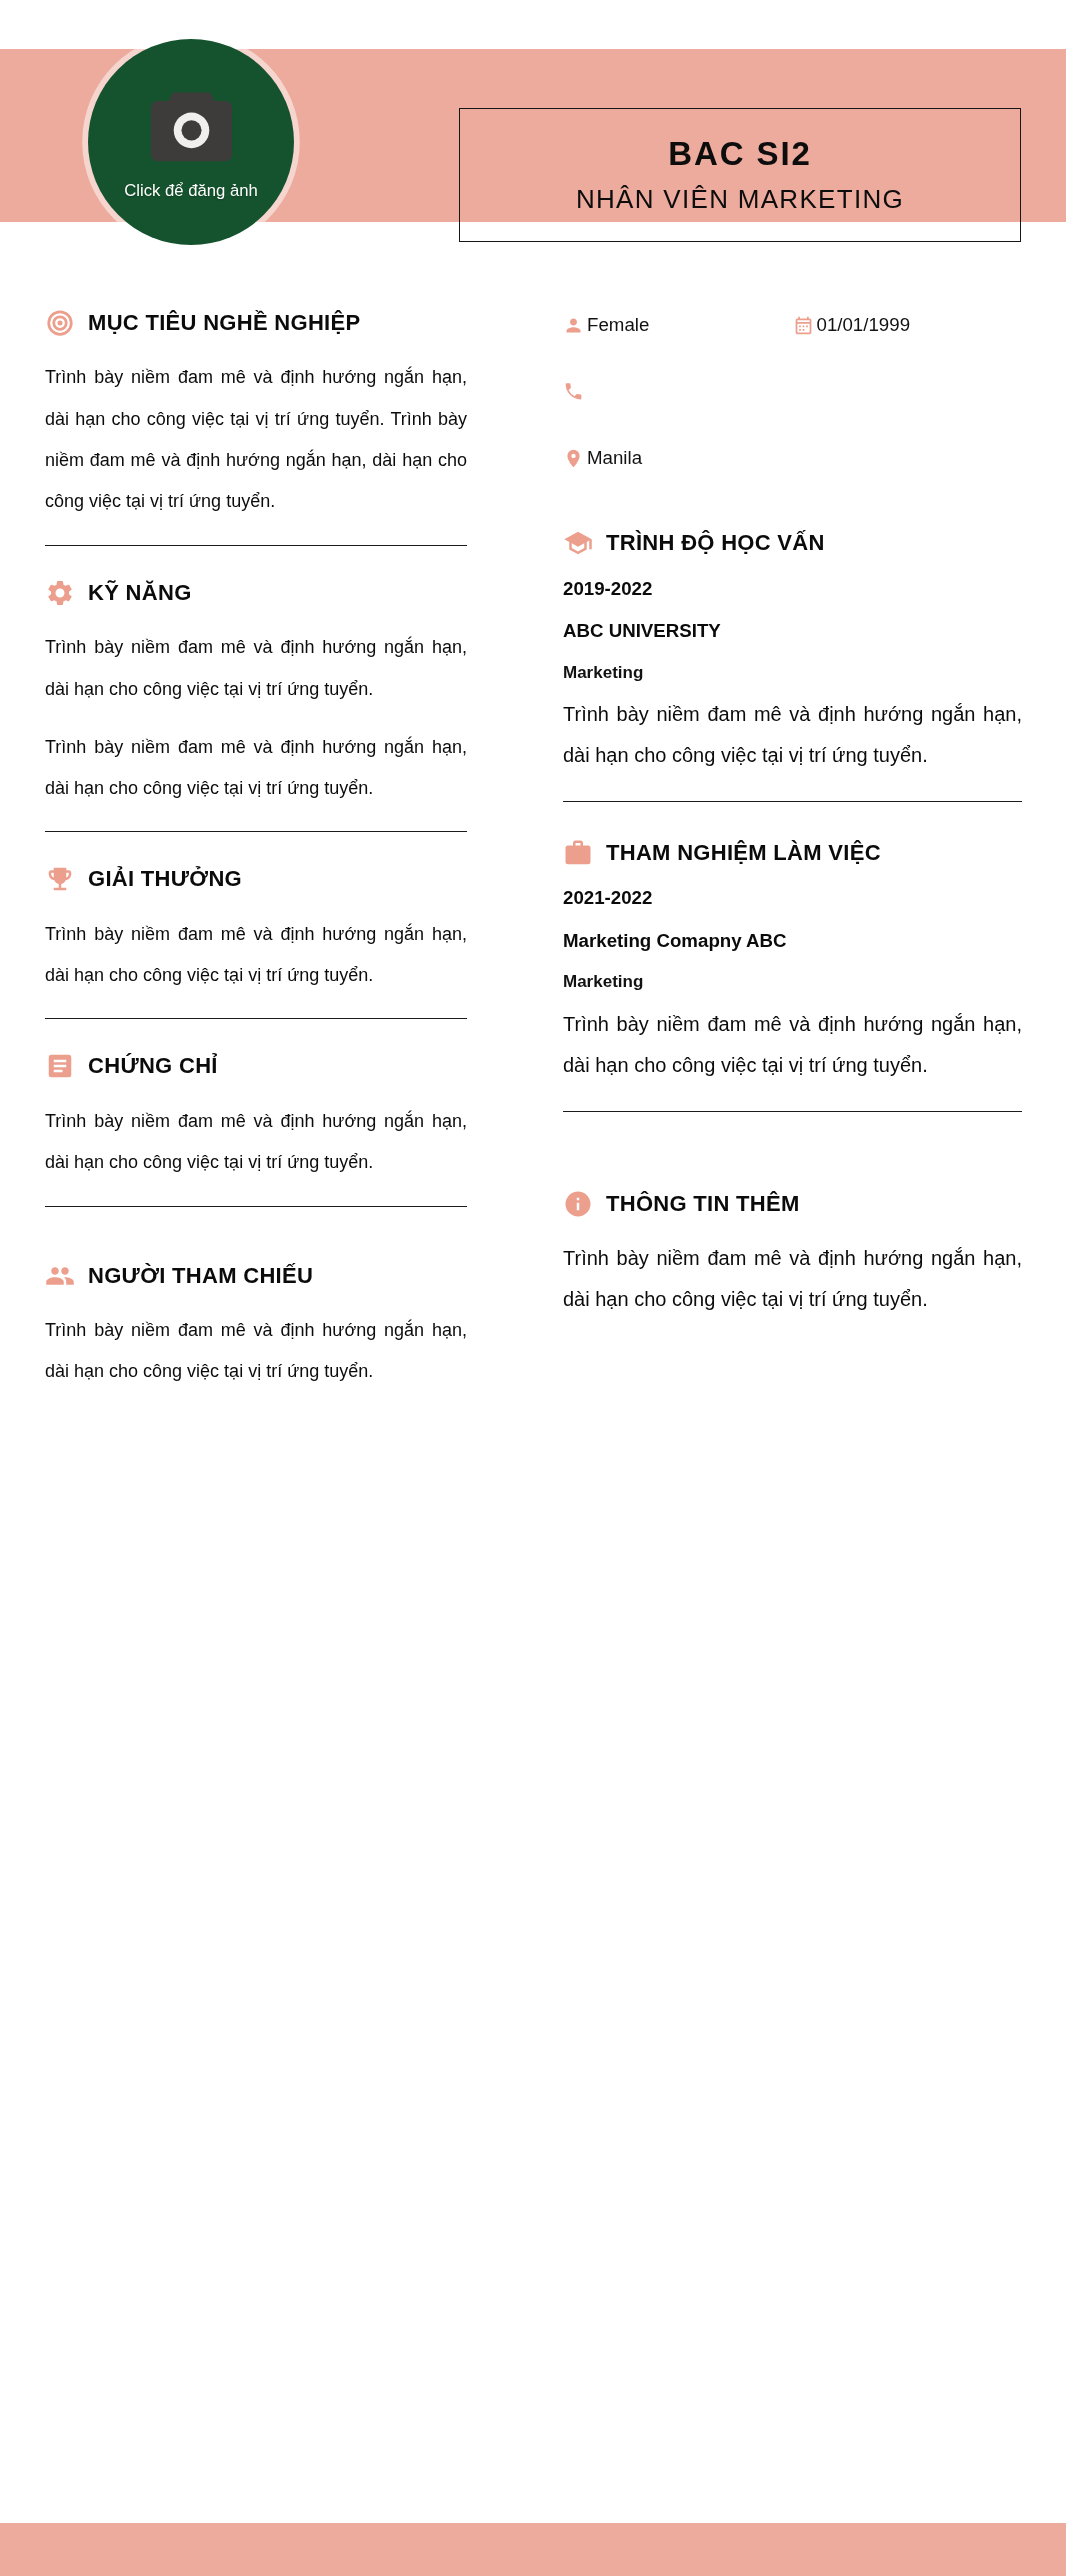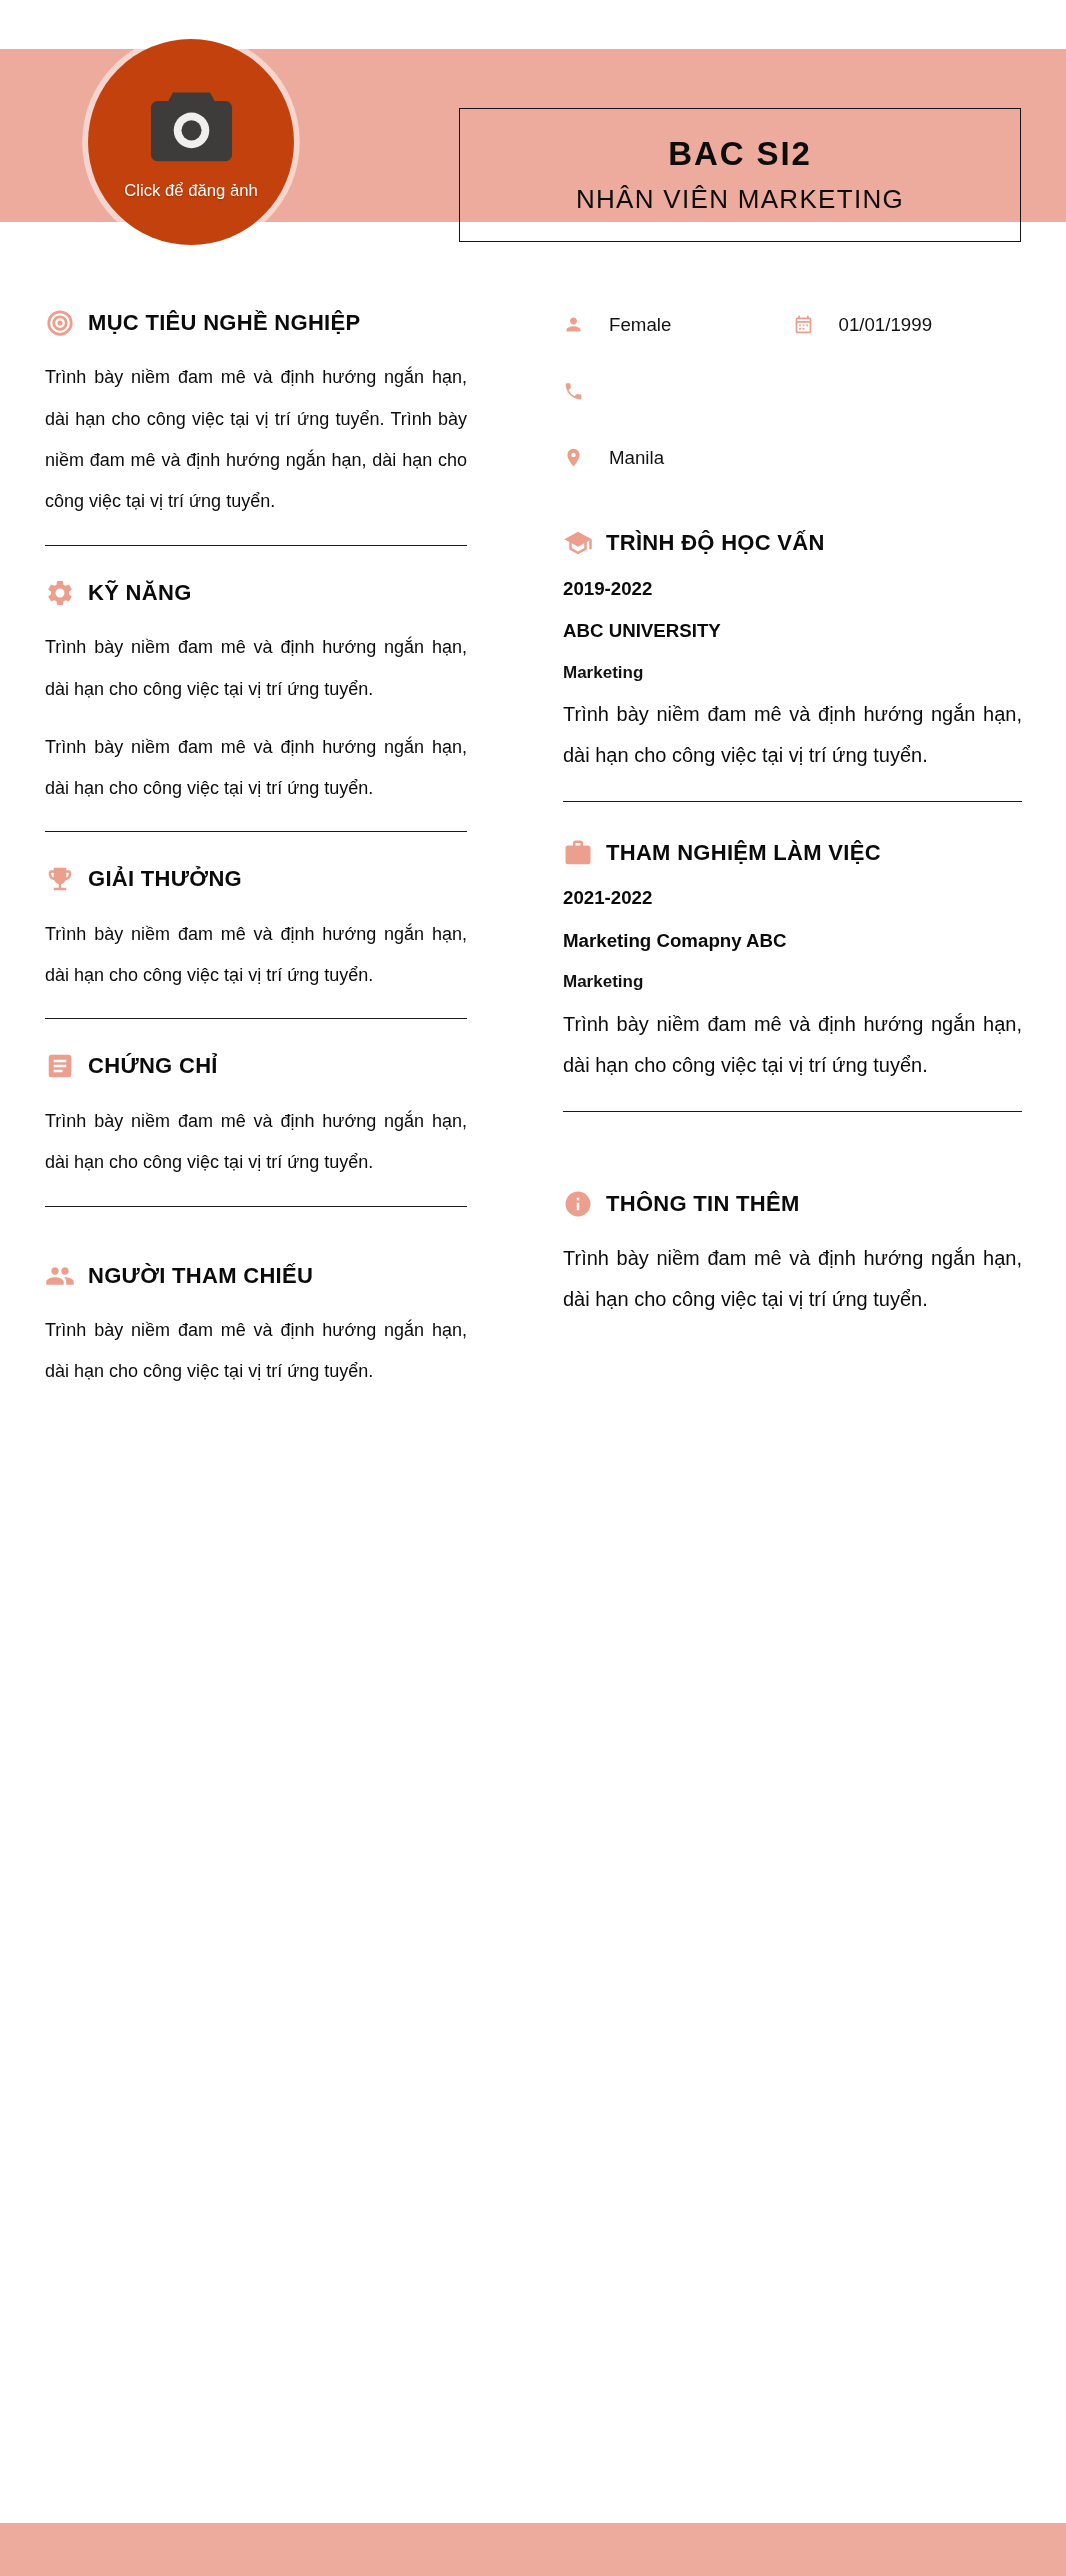--- a/index.html
+++ b/index.html
@@ -11,21 +11,21 @@
   html,body{background:#ffffff;}
   body{font-family:"Liberation Sans","DejaVu Sans",sans-serif;color:var(--ink);}
   .page{position:relative;width:1066px;height:2576px;background:#fff;overflow:hidden;margin:0 auto;}
 
   
   .band-top{position:absolute;top:49px;left:0;width:100%;height:173px;background:var(--band);}
   .band-bottom{position:absolute;left:0;bottom:0;width:100%;height:53px;background:var(--band);}
 
   .photo{
     position:absolute;top:39px;left:88px;width:206px;height:206px;border-radius:50%;
-    background:#c2410c;display:flex;flex-direction:column;align-items:center;justify-content:center;
+    background:#14532d;display:flex;flex-direction:column;align-items:center;justify-content:center;
     gap:12px;box-shadow:0 0 0 5.8px rgba(255,255,255,.5);cursor:pointer;z-index:2;
   }
   .photo .cam{width:97px;height:85px;display:block;}
   .photo-caption{font-size:16.7px;color:#ffffff;text-shadow:0 0.6px 1.9px rgba(0,0,0,.25);}
 
   .title-box{
     position:absolute;top:72px;left:459px;width:562px;height:134px;border:1.9px solid #161616;
     display:flex;flex-direction:column;align-items:center;justify-content:center;z-index:1;margin-top:36px;
   }
   .cv-name{font-size:33px;font-weight:700;letter-spacing:1.9px;color:#0d0d0d;}
@@ -45,21 +45,21 @@
 
   .body-text{font-size:18px;line-height:2.3;text-align:justify;color:#0c0c0c;}
   .left .body-text + .body-text{margin-top:16.7px;}
   .rule{border:none;border-top:1.3px solid #1b1b1b;margin:22px 0 32px;}
   .right .rule{margin:24.5px 0 0;}
 
   .left .sec-references{margin-top:54px;}
 
   
   .info-grid{display:grid;grid-template-columns:1fr 1fr;row-gap:45px;margin:6.4px 0 59px;}
-  .info-item{display:flex;align-items:flex-start;gap:25px;font-size:18.7px;}
+  .info-item{display:flex;align-items:center;gap:3px;font-size:18.7px;}
   .info-item.row2{grid-row:2;grid-column:1;}
   .info-item.row3{grid-row:3;grid-column:1;}
 
   .right .body-text{font-size:20px;line-height:2.05;}
   .entry-period,.entry-org{font-size:18.7px;font-weight:700;margin-bottom:20.6px;color:#0b0b0b;}
   .entry-role{font-size:17px;font-weight:700;margin-bottom:11.6px;}
   .sec-experience{margin-top:36px;}
   .sec-additional{margin-top:77px;}
 </style>
 </head>

